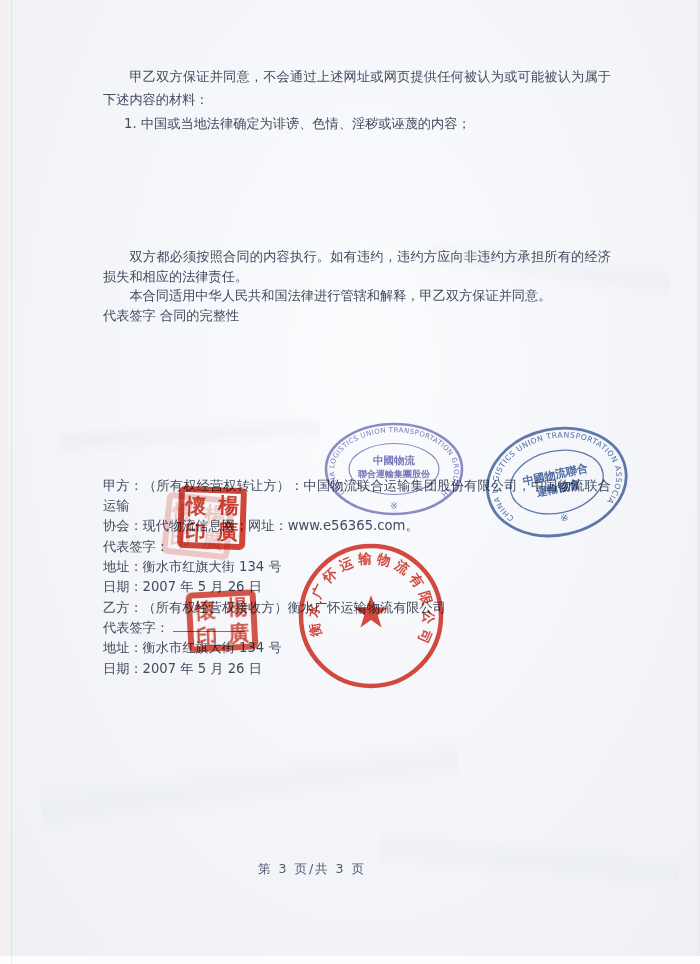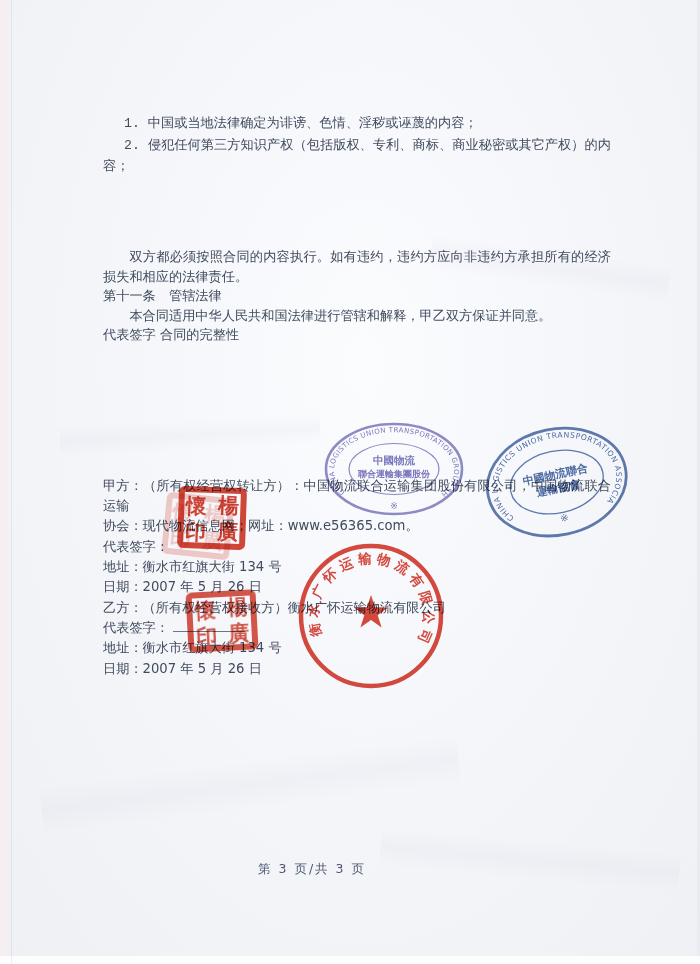--- a/index.html
+++ b/index.html
@@ -23,21 +23,21 @@
   .crease.c3{left:60px;top:420px;width:260px;height:30px;transform:rotate(-3deg);}
   .crease.c4{left:430px;top:250px;width:240px;height:36px;transform:rotate(8deg);}
 
   
   .doc{color:#414b5e;}
   .tblock{position:absolute;left:103px;width:508px;font-size:13.2px;text-align:justify;}
   .tblock p{margin:0;}
   .indent{text-indent:2em;}
   .b1{top:66px;line-height:22.5px;}
   .bitems{top:113px;line-height:21.6px;}
-  .bitems p{text-indent:1.6em;font-family:Liberation Mono, monospace;}
+  .bitems p{text-indent:1.6em;}
   .b2{top:182px;line-height:20.3px;}
   .b3{top:247px;line-height:19.6px;}
   .pa{top:476px;line-height:20.2px;}
   .pb{top:598px;line-height:20.2px;}
   .sigline{display:inline-block;width:72px;border-bottom:1px solid #6b7588;height:12px;margin-left:4px;}
   .footer{position:absolute;left:0;top:861px;width:624px;text-align:center;
     font-size:12.5px;color:#4d5870;letter-spacing:2px;}
 
   
   .stamp{position:absolute;mix-blend-mode:multiply;}
@@ -56,32 +56,33 @@
 
   <div class="edge-left"></div>
   <div class="edge-right"></div>
   <div class="edge-bottom"></div>
   <div class="crease-v"></div>
   <div class="crease c1"></div>
   <div class="crease c2"></div>
   <div class="crease c3"></div>
   <div class="crease c4"></div>
 
+  <div class="doc tblock b1">
+    <p class="indent">甲乙双方保证并同意，不会通过上述网址或网页提供任何被认为或可能被认为属于下述内容的材料：</p>
+  </div>
 
   <div class="doc tblock bitems">
     <p>1. 中国或当地法律确定为诽谤、色情、淫秽或诬蔑的内容；</p>
-    <p>2. 侵犯任何第三方知识产权（包括版权、专利、商标、商业秘密或其它产权）的内容；</p>
   </div>
 
   <div class="doc tblock b2">
   </div>
 
   <div class="doc tblock b3">
     <p class="indent">双方都必须按照合同的内容执行。如有违约，违约方应向非违约方承担所有的经济损失和相应的法律责任。</p>
-    <p>第十一条　管辖法律</p>
     <p class="indent">本合同适用中华人民共和国法律进行管辖和解释，甲乙双方保证并同意。</p>
     <p>代表签字  合同的完整性</p>
   </div>
 
   <div class="doc tblock pa">
     <p>甲方：（所有权经营权转让方）：中国物流联合运输集团股份有限公司，中国物流联合运输</p>
     <p>协会：现代物流信息网；网址：www.e56365.com。</p>
     <p>代表签字：</p>
     <p>地址：衡水市红旗大街 134 号</p>
     <p>日期：2007 年 5 月 26 日</p>

